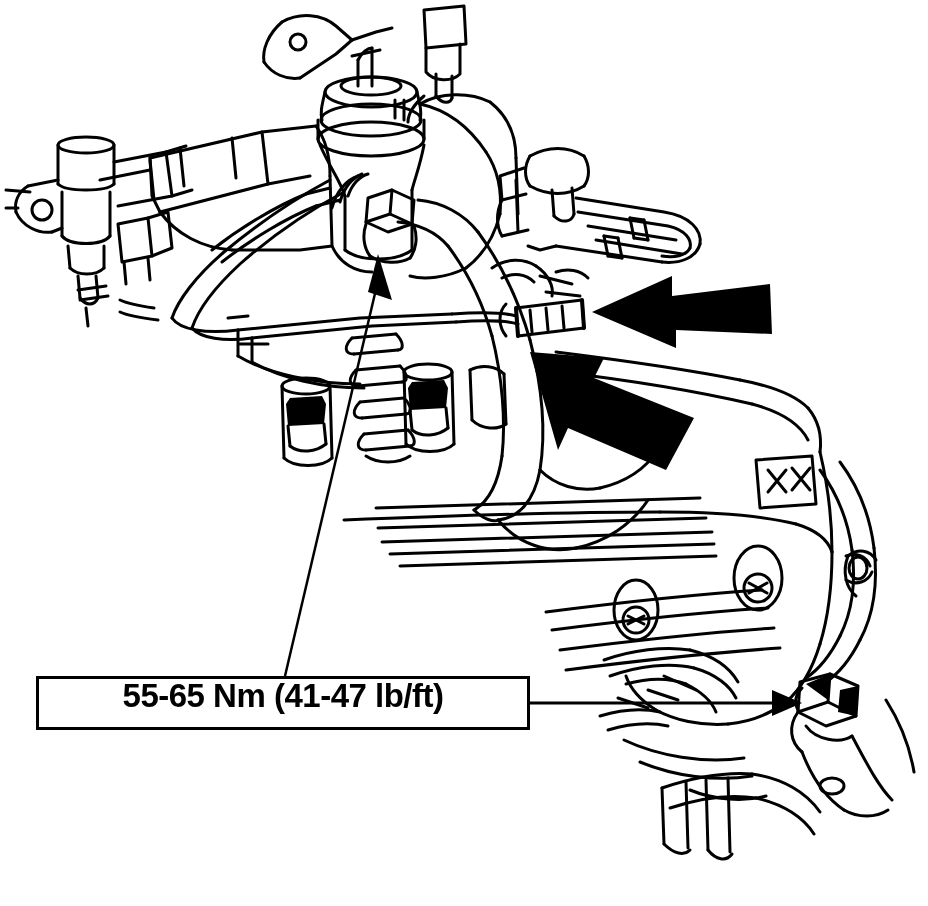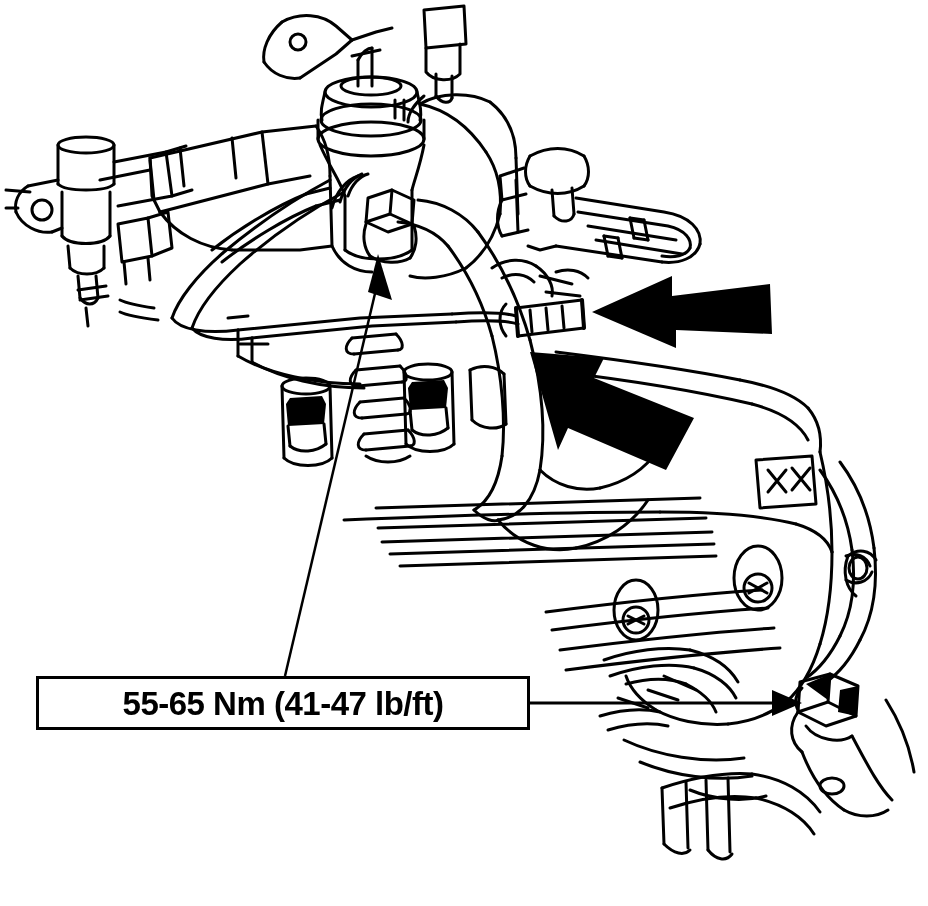--- a/index.html
+++ b/index.html
@@ -30,21 +30,20 @@
   .torque-callout-box {
     position: absolute;
     left: 36px;
     top: 676px;
     width: 494px;
     height: 54px;
     box-sizing: border-box;
     border: 3px solid #000000;
     background: #ffffff;
     display: flex;
-    align-items: center;
     justify-content: center;
   }
   .torque-callout-text {
     font-family: "Liberation Sans", sans-serif;
     font-size: 33px;
     font-weight: bold;
     color: #000000;
     letter-spacing: -0.5px;
     white-space: nowrap;
     line-height: 1;

